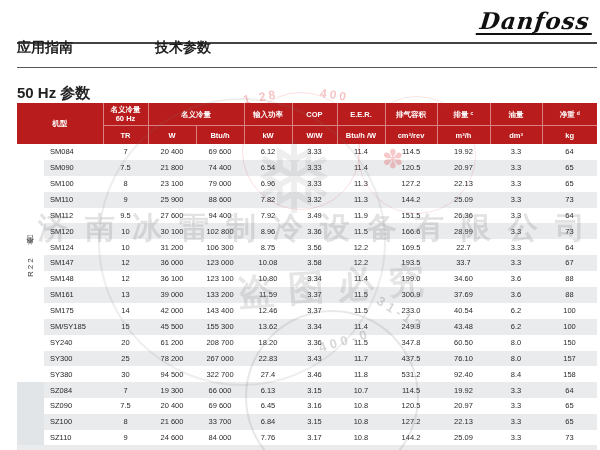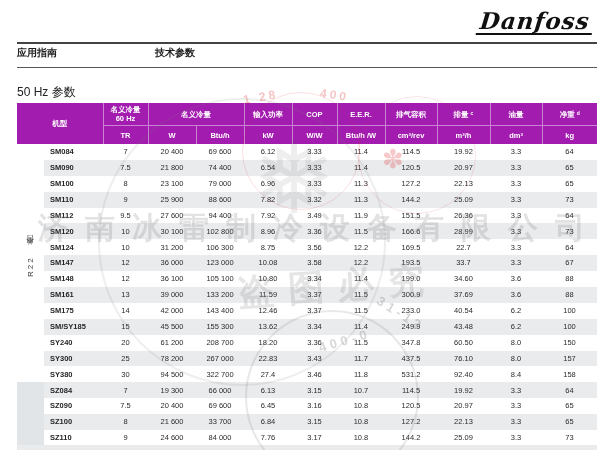--- a/index.html
+++ b/index.html
@@ -13,38 +13,38 @@
     position:absolute;top:9px;right:7px;
     font-family:"DejaVu Serif","Liberation Serif",serif;
     font-style:italic;font-weight:bold;font-size:23px;color:#111;
     letter-spacing:1px;line-height:1;
     border-bottom:2px solid #111;padding:0 3px 1px 3px;
     transform:skewX(-6deg);
   }
   .rule{position:absolute;left:17px;width:580px;background:#434343;}
   .rule-top{top:42px;height:2px;}
   .rule-second{top:67px;height:1px;background:#575757;}
-  .doc-title{position:absolute;top:46px;font-size:10px;font-weight:bold;color:#1e1e1e;}
+  .doc-title{position:absolute;top:39px;font-size:14px;font-weight:bold;color:#1e1e1e;}
   .doc-title.left{left:17px;}
   .doc-title.center{left:155px;}
-  .section-title{position:absolute;top:84px;left:17px;font-size:12px;font-weight:normal;color:#222;}
+  .section-title{position:absolute;top:84px;left:17px;font-size:15px;font-weight:bold;color:#222;}
   
   .table-wrap{position:absolute;top:103px;left:17px;width:580px;}
   table{border-collapse:collapse;table-layout:fixed;width:580px;font-size:7.5px;color:#2b2b2b;}
   thead th{
-    background:#a21caf;color:#fff;font-weight:bold;padding:0;
+    background:#b91c1c;color:#fff;font-weight:bold;padding:0;
     border-left:1px solid rgba(255,255,255,.45);line-height:1.2;
     font-size:7.5px;text-align:center;vertical-align:middle;
   }
   thead tr.h1 th{height:22px;}
   thead tr.h2 th{height:18px;border-top:1px solid rgba(255,255,255,.45);margin-top:16px;}
   thead tr.h1 th.first{border-left:none;}
   tbody td{padding:0;height:15.9px;text-align:center;vertical-align:middle;line-height:1;}
   tbody tr:nth-child(even){background:#e9ebed;}
-  td.model{text-align:left;padding-left:6px;font-weight:700;color:#262626;}
+  td.model{text-align:left;padding-left:6px;font-weight:400;color:#262626;}
   td.group-cell{padding:0;}
   td.group-cell.r22{background:#ffffff;}
   td.group-cell.sz{background:#e2e5e7;}
   .vlabel{
     display:inline-block;writing-mode:vertical-rl;transform:rotate(180deg);
     font-size:8px;letter-spacing:2px;color:#3c3c3c;white-space:nowrap;
   }
   .cutoff{position:absolute;top:445px;left:17px;width:580px;height:5px;background:#e9ebed;}
   
   .wm{position:absolute;inset:0;pointer-events:none;z-index:5;}
@@ -231,21 +231,21 @@
             <td>12.2</td>
             <td>193.5</td>
             <td>33.7</td>
             <td>3.3</td>
             <td>67</td>
           </tr>
           <tr>
             <td class="model">SM148</td>
             <td>12</td>
             <td>36 100</td>
-            <td>105 100</td>
+            <td>123 100</td>
             <td>10.80</td>
             <td>3.34</td>
             <td>11.4</td>
             <td>199.0</td>
             <td>34.60</td>
             <td>3.6</td>
             <td>88</td>
           </tr>
           <tr>
             <td class="model">SM161</td>

